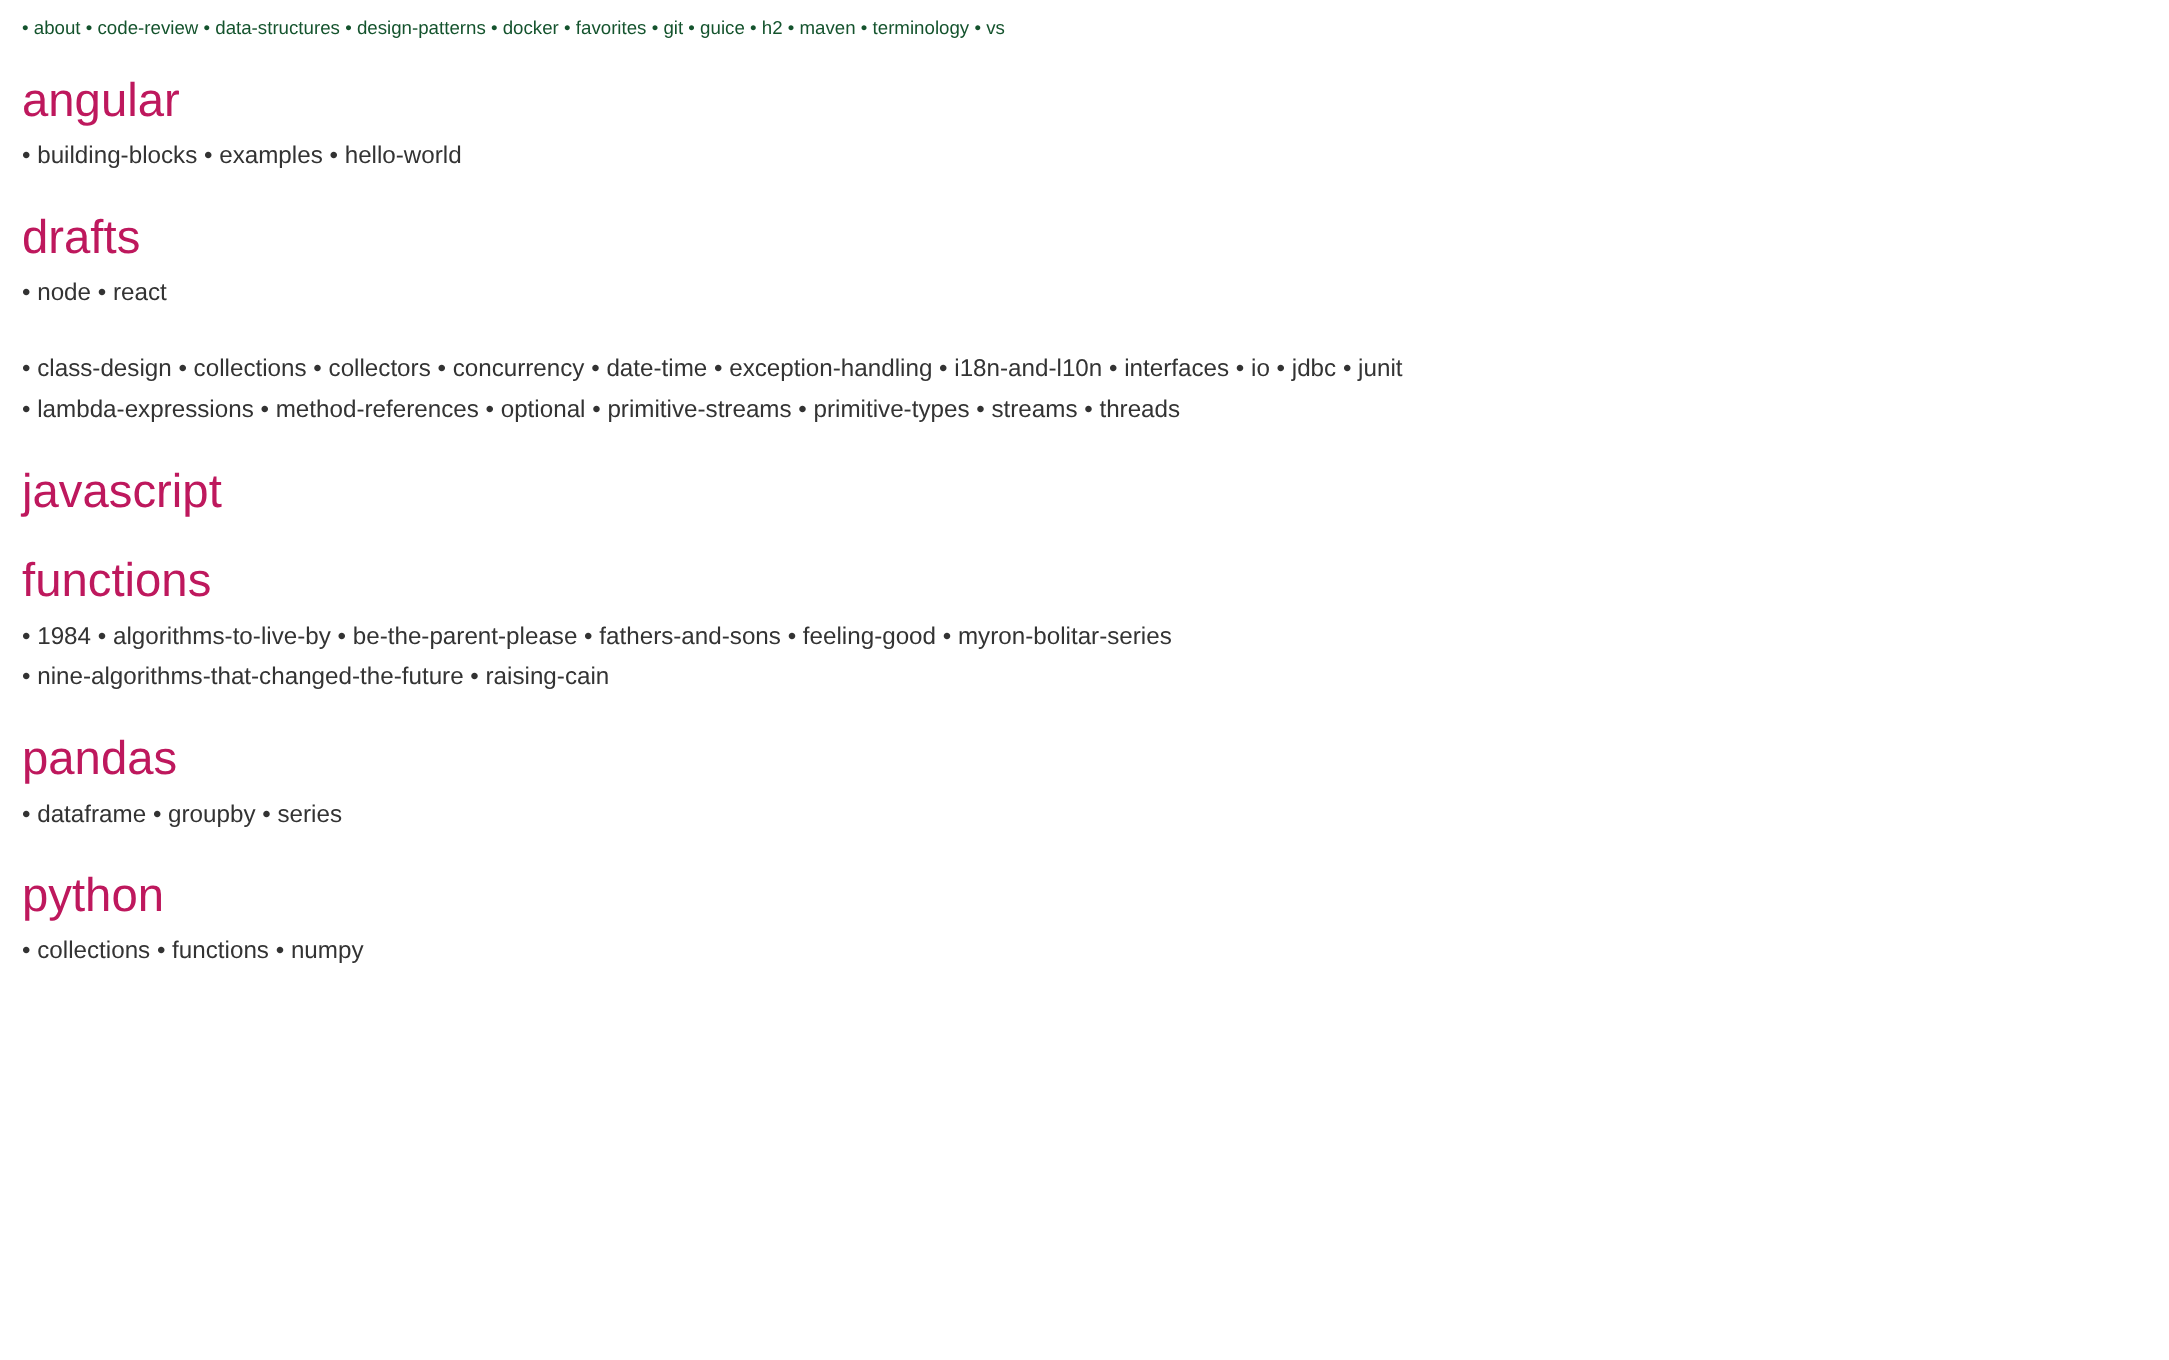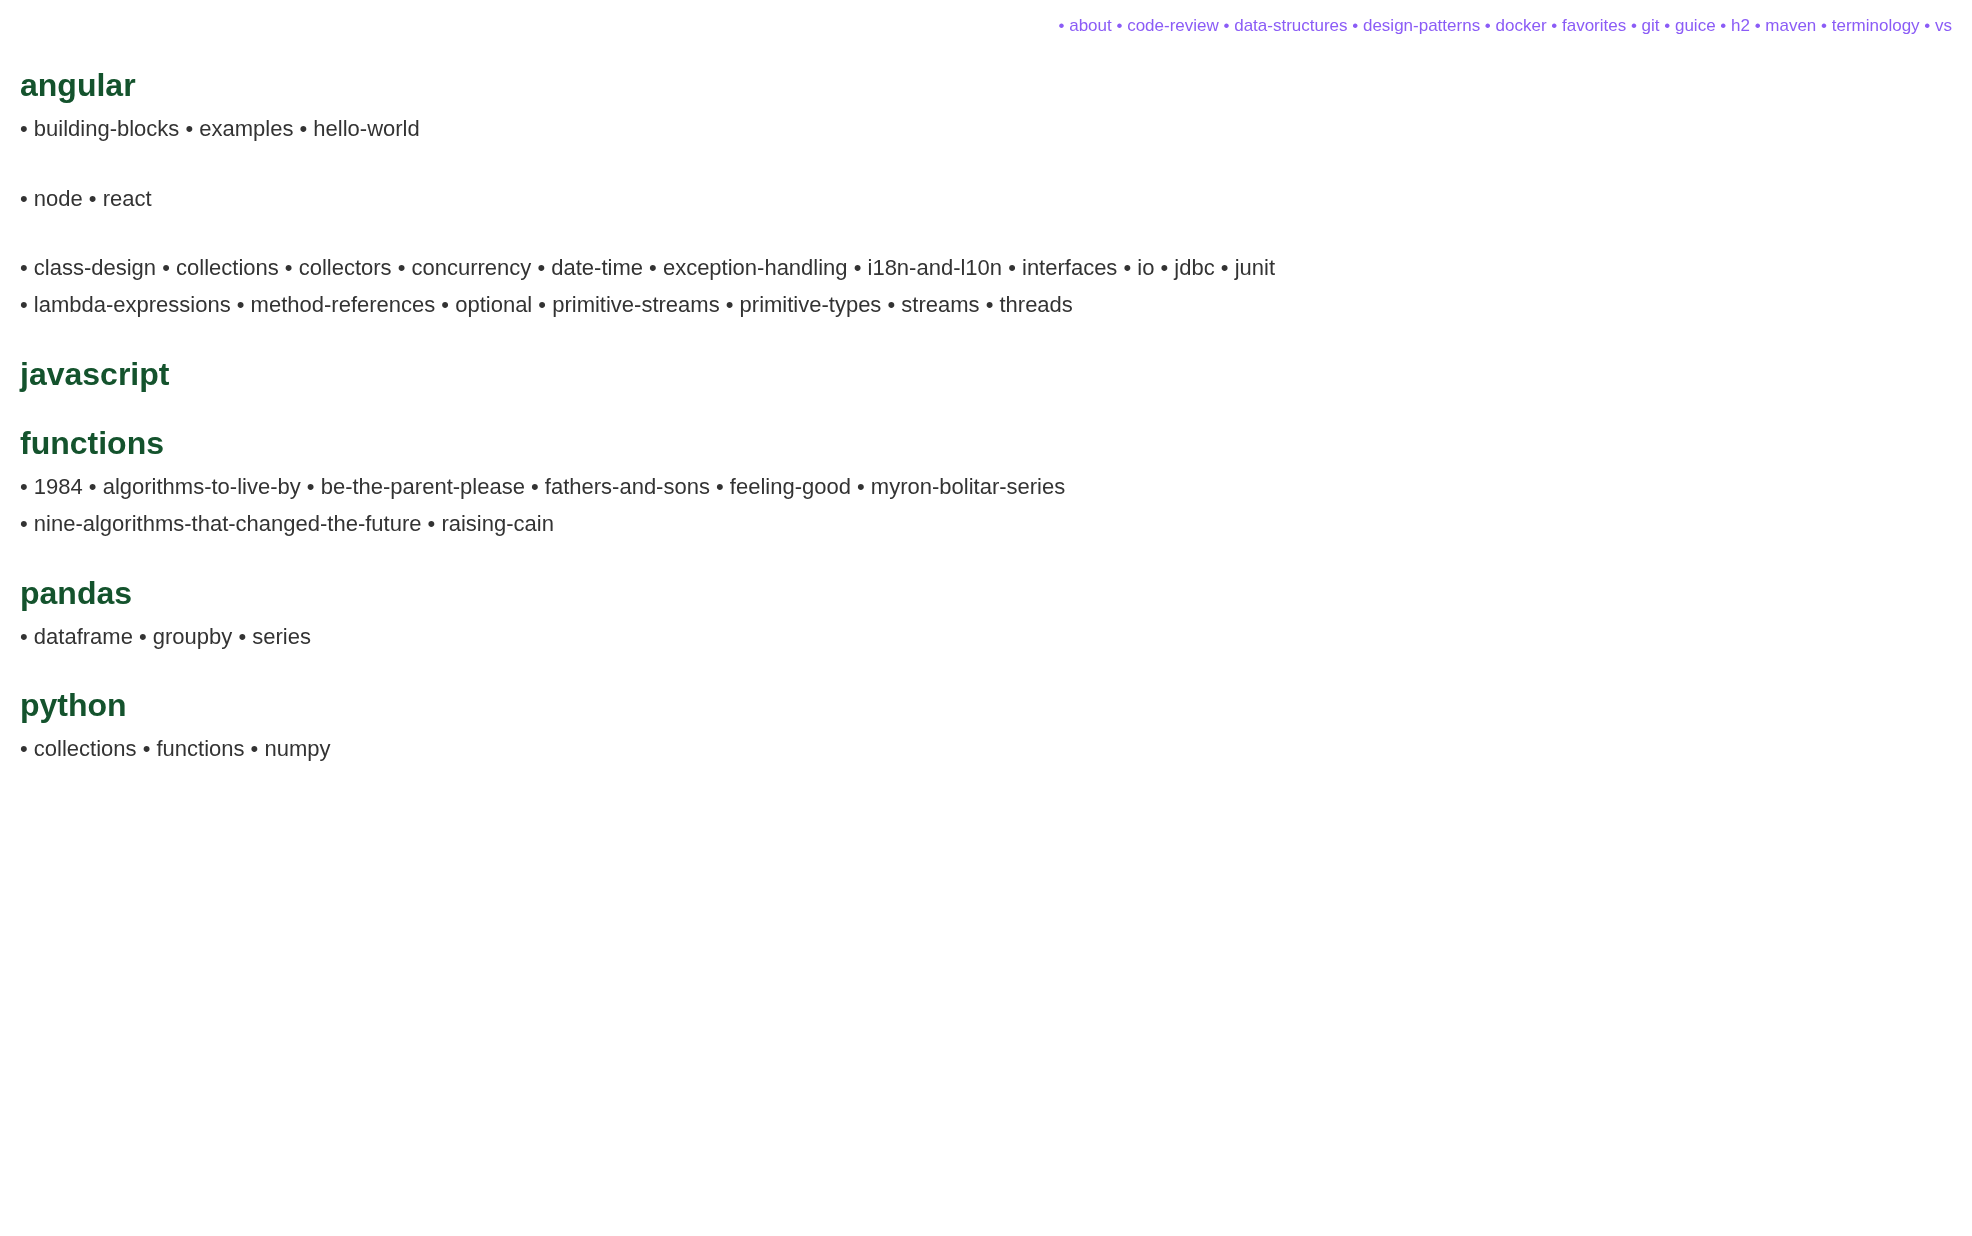--- a/index.html
+++ b/index.html
@@ -13,54 +13,54 @@
       font-family: -apple-system, BlinkMacSystemFont, 'Segoe UI', Helvetica, Arial, sans-serif;
       font-size: 18px;
       color: #333333;
       padding: 12px 20px;
       width: 1972px;
       min-height: 1236px;
     }
 
     .top-tags {
       font-size: 17px;
-      color: #8b5cf6;
+      color: #14532d;
       margin-bottom: 28px;
       line-height: 1.6;
-      text-align: right;
     }
 
     .section {
       margin-bottom: 32px;
     }
 
     .section-title {
-      font-size: 32px;
-      font-weight: bold;
-      color: #14532d;
+      font-size: 43px;
+      font-weight: normal;
+      color: #be185d;
       margin-bottom: 6px;
     }
 
     .section-tags {
       font-size: 22px;
       color: #333333;
       line-height: 1.7;
     }
   </style>
 </head>
 <body>
 
 <div class="top-tags" id="top-tags-container">• about • code-review • data-structures • design-patterns • docker • favorites • git • guice • h2 • maven • terminology • vs</div>
 
 <div id="sections-container">
     <div class="section">
       <div class="section-title">angular</div>
       <div class="section-tags">• building-blocks • examples • hello-world</div>
     </div>
     <div class="section">
+      <div class="section-title">drafts</div>
       <div class="section-tags">• node • react</div>
     </div>
     <div class="section">
       <div class="section-tags">• class-design • collections • collectors • concurrency • date-time • exception-handling • i18n-and-l10n • interfaces • io • jdbc • junit<br>• lambda-expressions • method-references • optional • primitive-streams • primitive-types • streams • threads</div>
     </div>
     <div class="section">
       <div class="section-title">javascript</div>
     </div>
     <div class="section">
       <div class="section-title">functions</div>

